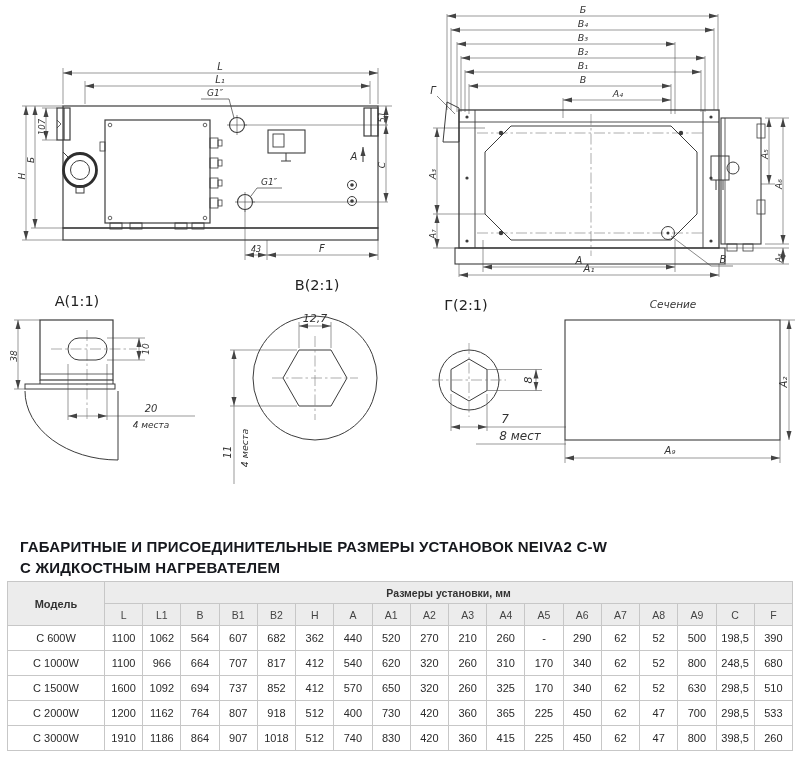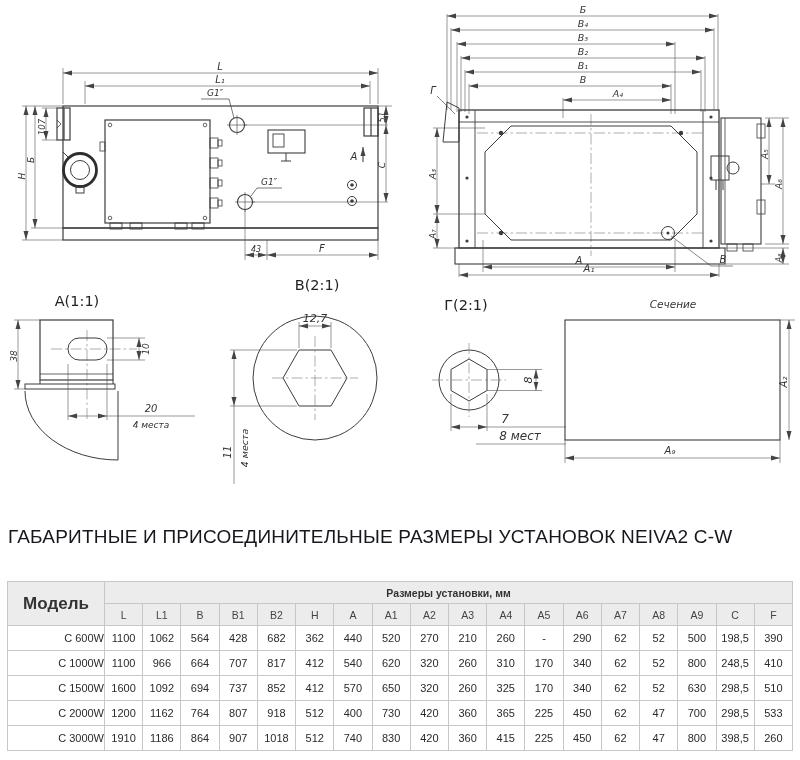--- a/index.html
+++ b/index.html
@@ -2,31 +2,31 @@
 <html><head>
 <meta charset="utf-8">
 <style>
   html,body{margin:0;padding:0;background:#fff;}
   .page{position:relative;width:800px;height:760px;background:#fff;overflow:hidden;
         font-family:"Liberation Sans","DejaVu Sans",sans-serif;color:#222;}
   .drawings{position:absolute;left:0;top:0;width:800px;height:520px;}
   .drawings svg{position:absolute;overflow:visible;}
   svg text{font-family:"DejaVu Sans",sans-serif;font-style:italic;fill:#333;}
   svg .tt{font-style:normal;fill:#222;}
-  .page-title{position:absolute;left:8px;top:524px;margin:0;width:780px;
-      font-size:19px;font-weight:normal;line-height:1.4;color:#16181d;letter-spacing:.2px;}
+  .page-title{position:absolute;left:8px;top:524px;margin:12px;width:780px;
+      font-size:15px;font-weight:bold;line-height:1.4;color:#16181d;letter-spacing:.2px;}
   .page-title span{display:block;}
   table.dims{position:absolute;left:7px;top:581px;width:786px;border-collapse:collapse;
       font-size:11px;color:#2a2a2a;table-layout:fixed;}
   table.dims th,table.dims td{border:1px solid #c7c7c7;text-align:center;padding:0;}
   table.dims thead th{background:#ececec;font-weight:normal;color:#444;font-size:10.5px;height:21px;}
-  table.dims th.model{width:96px;font-weight:bold;color:#333;font-size:17px;}
+  table.dims th.model{width:96px;font-weight:bold;color:#333;font-size:11px;}
   table.dims th.group{font-weight:bold;color:#333;margin-left:30px;}
   table.dims tbody td{height:24px;background:#fff;}
-  table.dims td.model{font-size:11px;text-align:right;}
+  table.dims td.model{font-size:11px;}
 </style>
 </head>
 <body>
 
 <div class="page">
 <div class="drawings">
 
 <svg style="left:16px;top:50px" width="384" height="218" viewBox="0 0 384 218">
   <defs>
           <marker id="s1a" viewBox="0 0 9 7" markerWidth="9" markerHeight="7" refX="9" refY="3.5" orient="auto-start-reverse" markerUnits="userSpaceOnUse">
@@ -362,20 +362,21 @@
   </g>
   <g text-anchor="middle" font-size="10">
     <text x="114" y="162">A₉</text>
     <text x="231" y="90" transform="rotate(-90 231 90)">A₂</text>
   </g>
 </svg>
 </div>
 
 <h1 class="page-title">
   <span>ГАБАРИТНЫЕ И ПРИСОЕДИНИТЕЛЬНЫЕ РАЗМЕРЫ УСТАНОВОК NEIVA2 C-W</span>
+  <span>С ЖИДКОСТНЫМ НАГРЕВАТЕЛЕМ</span>
 </h1>
 
 <table class="dims">
   <thead>
     <tr>
       <th class="model" rowspan="2">Модель</th>
       <th class="group" colspan="18">Размеры установки, мм</th>
     </tr>
     <tr>
           <th>L</th>
@@ -397,21 +398,21 @@
           <th>C</th>
           <th>F</th>
         </tr>
   </thead>
   <tbody>
         <tr>
           <td class="model">С 600W</td>
           <td>1100</td>
           <td>1062</td>
           <td>564</td>
-          <td>428</td>
+          <td>607</td>
           <td>682</td>
           <td>362</td>
           <td>440</td>
           <td>520</td>
           <td>270</td>
           <td>210</td>
           <td>260</td>
           <td>-</td>
           <td>290</td>
           <td>62</td>
@@ -432,21 +433,21 @@
           <td>620</td>
           <td>320</td>
           <td>260</td>
           <td>310</td>
           <td>170</td>
           <td>340</td>
           <td>62</td>
           <td>52</td>
           <td>800</td>
           <td>248,5</td>
-          <td>410</td>
+          <td>680</td>
         </tr>
         <tr>
           <td class="model">С 1500W</td>
           <td>1600</td>
           <td>1092</td>
           <td>694</td>
           <td>737</td>
           <td>852</td>
           <td>412</td>
           <td>570</td>

